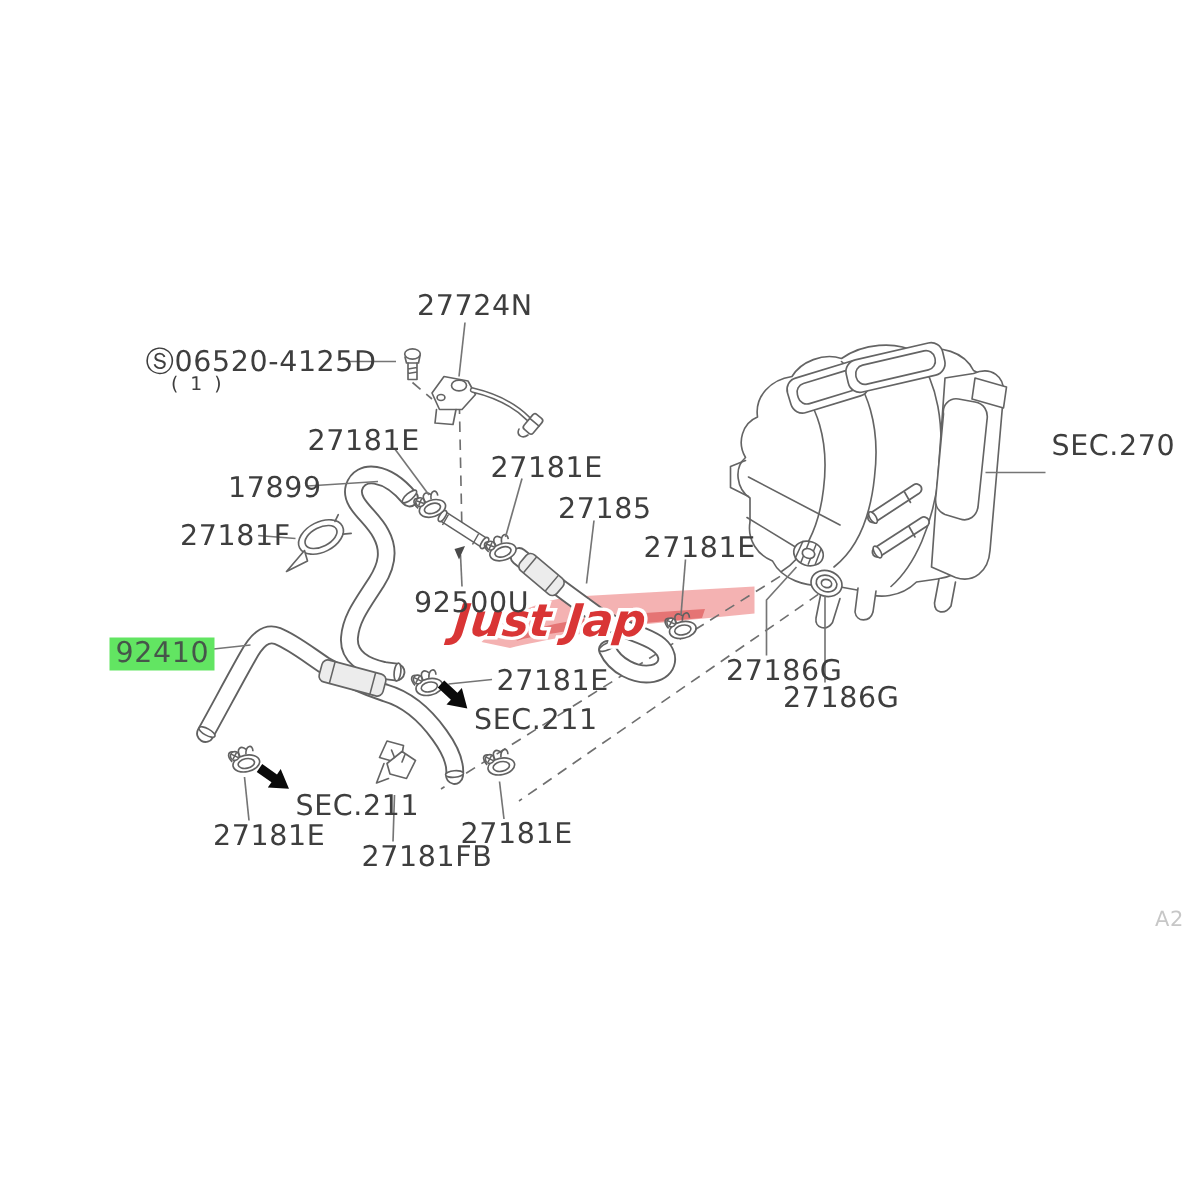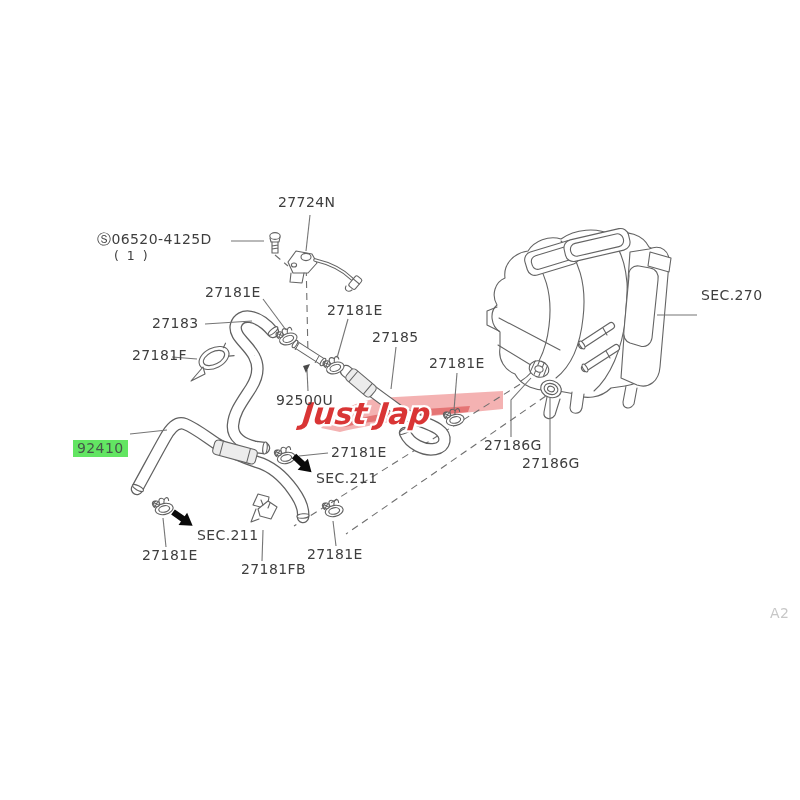--- a/index.html
+++ b/index.html
@@ -1,23 +1,23 @@
 <!DOCTYPE html>
 <html><head>
 <meta charset="utf-8">
 <style>
   html,body{margin:0;padding:0;background:#ffffff;}
   body{width:800px;height:800px;position:relative;overflow:hidden;
        font-family:"DejaVu Sans","Liberation Sans",sans-serif;}
   #stage{position:absolute;left:0;top:0;width:800px;height:800px;}
   svg{position:absolute;left:0;top:0;}
-  .lbl{position:absolute;font-size:14px;letter-spacing:.4px;color:#3e3e3e;
+  .lbl{position:absolute;font-size:19px;letter-spacing:.4px;color:#3e3e3e;
        white-space:nowrap;line-height:1.05;}
   .lbl.small{font-size:12.5px;letter-spacing:2px;}
-  .lbl.green{background:#62e562;color:#46564a;padding:1px 4px;margin-top:15px;}
+  .lbl.green{background:#62e562;color:#46564a;padding:1px 4px;}
   .lbl.pagecode{color:#c7c7c7;font-size:14px;}
   .hoseO{fill:none;stroke:#616161;stroke-width:12.5;stroke-linecap:round;}
   .hoseI{fill:none;stroke:#ffffff;stroke-width:10;stroke-linecap:round;}
   .cap{fill:#ffffff;stroke:#616161;stroke-width:1.1;}
   .ln{stroke:#757575;stroke-width:1.1;fill:none;}
   .dash{stroke:#6f6f6f;stroke-width:1.1;fill:none;stroke-dasharray:7 5;}
   .art{stroke:#646464;stroke-width:1.1;stroke-linejoin:round;stroke-linecap:round;}
 </style>
 </head>
 <body>
@@ -202,24 +202,24 @@
   <use href="#arrowDef" transform="translate(173,512) rotate(35)"></use>
   <use href="#arrowDef" transform="translate(294,456) rotate(43)"></use>
 
   <text x="346" y="424" font-size="30" font-style="italic" font-weight="bold" fill="#d93535" stroke="#ffffff" stroke-width="4.5" paint-order="stroke" transform="skewX(-6)">Just Jap</text>
 </svg>
 
 <div class="lbl" style="left:278px;top:195px">27724N</div>
 <div class="lbl" style="left:97px;top:232px">Ⓢ06520-4125D</div>
 <div class="lbl small" style="left:114px;top:249px">( 1 )</div>
 <div class="lbl" style="left:205px;top:285px">27181E</div>
-<div class="lbl" style="left:152px;top:316px">27183</div>
+<div class="lbl" style="left:152px;top:316px">17899</div>
 <div class="lbl" style="left:327px;top:303px">27181E</div>
 <div class="lbl" style="left:372px;top:330px">27185</div>
-<div class="lbl" style="left:132px;top:348px">27181F</div>
+<div class="lbl" style="left:120px;top:348px">27181F</div>
 <div class="lbl" style="left:429px;top:356px">27181E</div>
 <div class="lbl" style="left:276px;top:393px">92500U</div>
 <div class="lbl green" style="left:73px;top:425px">92410</div>
 <div class="lbl" style="left:701px;top:288px">SEC.270</div>
 <div class="lbl" style="left:484px;top:438px">27186G</div>
 <div class="lbl" style="left:522px;top:456px">27186G</div>
 <div class="lbl" style="left:331px;top:445px">27181E</div>
 <div class="lbl" style="left:316px;top:471px">SEC.211</div>
 <div class="lbl" style="left:197px;top:528px">SEC.211</div>
 <div class="lbl" style="left:142px;top:548px">27181E</div>

